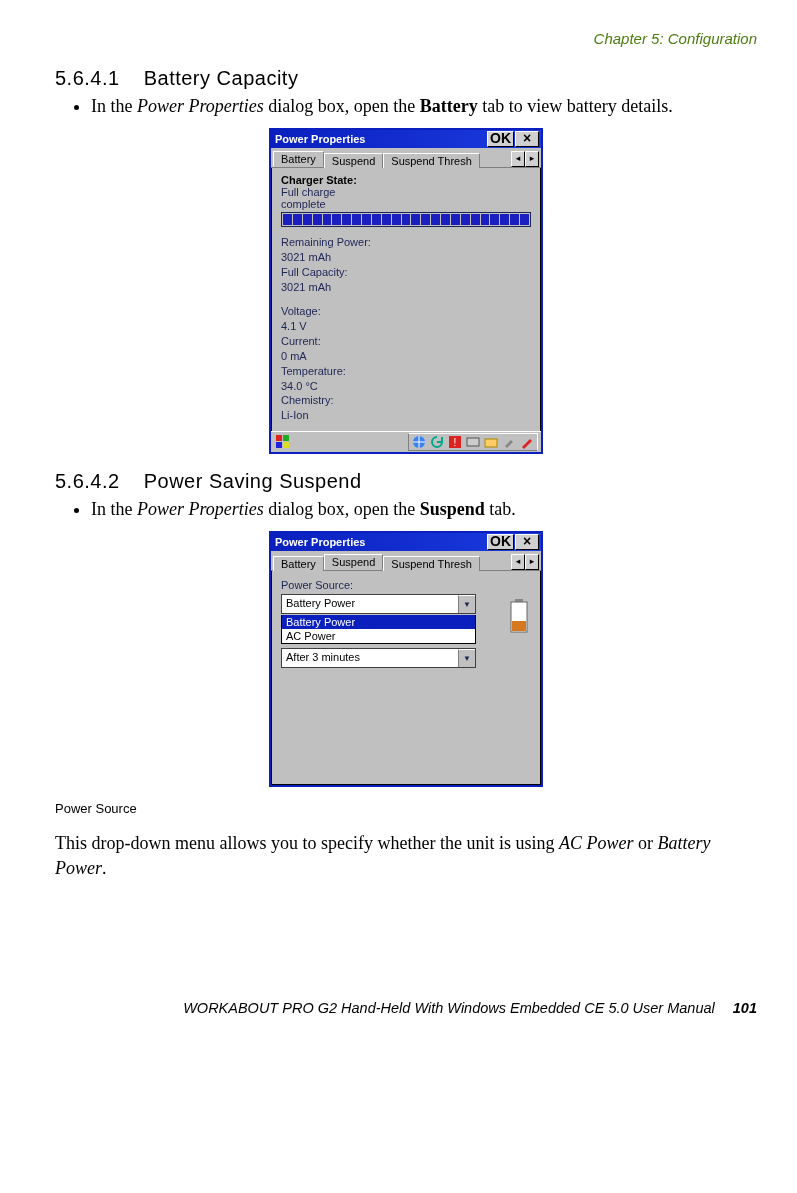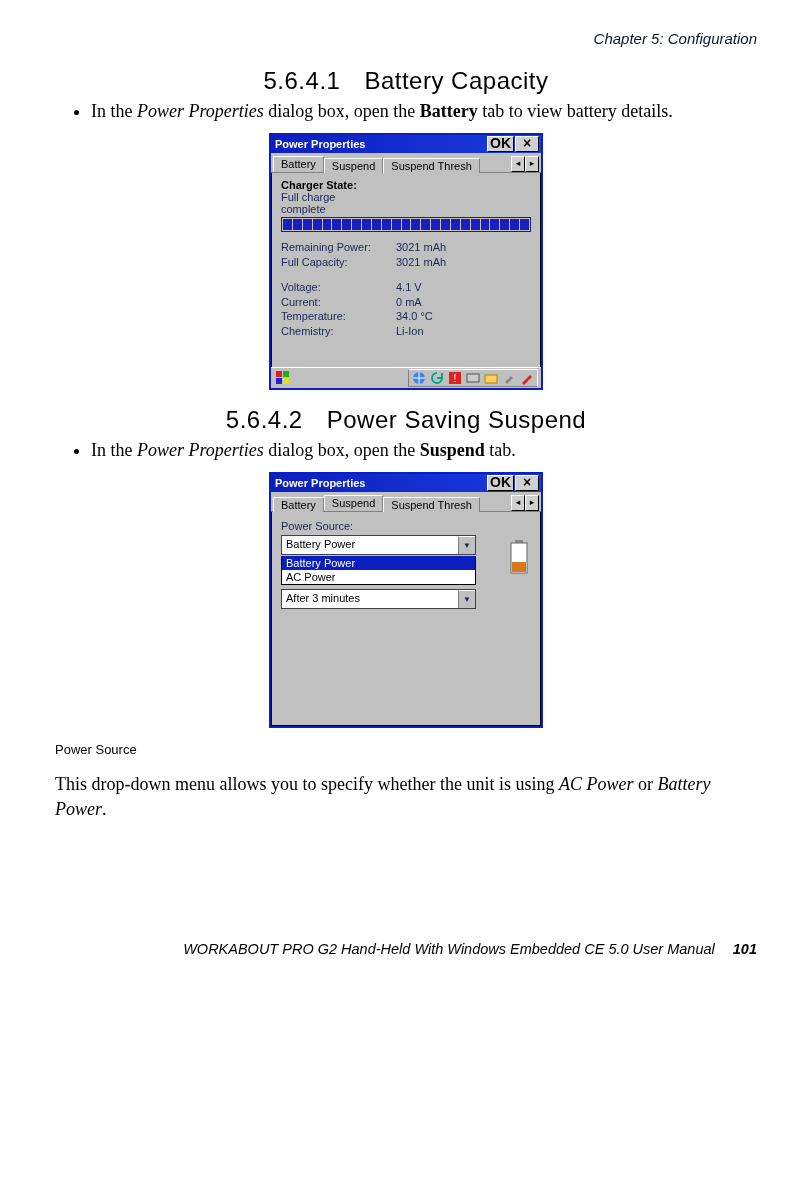--- a/index.html
+++ b/index.html
@@ -13,30 +13,29 @@
     box-sizing: border-box;
   }
   .header-right {
     text-align: right;
     font-family: Arial, Helvetica, sans-serif;
     font-size: 15px;
     font-style: italic;
     line-height: 1.25;
     margin-bottom: 18px;
   }
-  .header-right .line1 { color: #0f172a; font-weight: 500;}
+  .header-right .line1 { color: #4d7c0f; font-weight: 500;}
   .header-right .line2 { color: #444; font-weight: 700;}
   h2.section {
     font-family: "Arial Narrow", Arial, sans-serif;
     font-weight: 500;
-    font-size: 24px;
+    font-size: 20px;
     letter-spacing: 0.5px;
     margin: 16px 0 4px 0;
     font-stretch: condensed;
-    text-align: center;
   }
   h2.section .num { margin-right: 24px; }
   h3.subhead {
     font-family: "Arial Narrow", Arial, sans-serif;
     font-weight: 500;
     font-size: 13px;
     margin: 10px 0 15px 0;
     font-stretch: condensed;
   }
   ul.body-list {
@@ -160,21 +159,21 @@
     background: #c0c0c0;
     display:flex;
     gap:1px;
     padding:1px;
   }
   .progress .seg {
     flex:1;
     background: #1b1fbf;
   }
   .stat-block { color:#1d2554; font-size:11px; line-height:1.35;}
-  .stat-block .srow { display:flex; }
+  .stat-block .srow { display:flex;flex-direction:column; }
   .stat-block .skey { width: 115px;}
   .taskbar {
     height: 20px;
     background: #c0c0c0;
     border-top: 1px solid #fff;
     display:flex;
     align-items:center;
     padding: 0 3px;
     gap:3px;
   }

